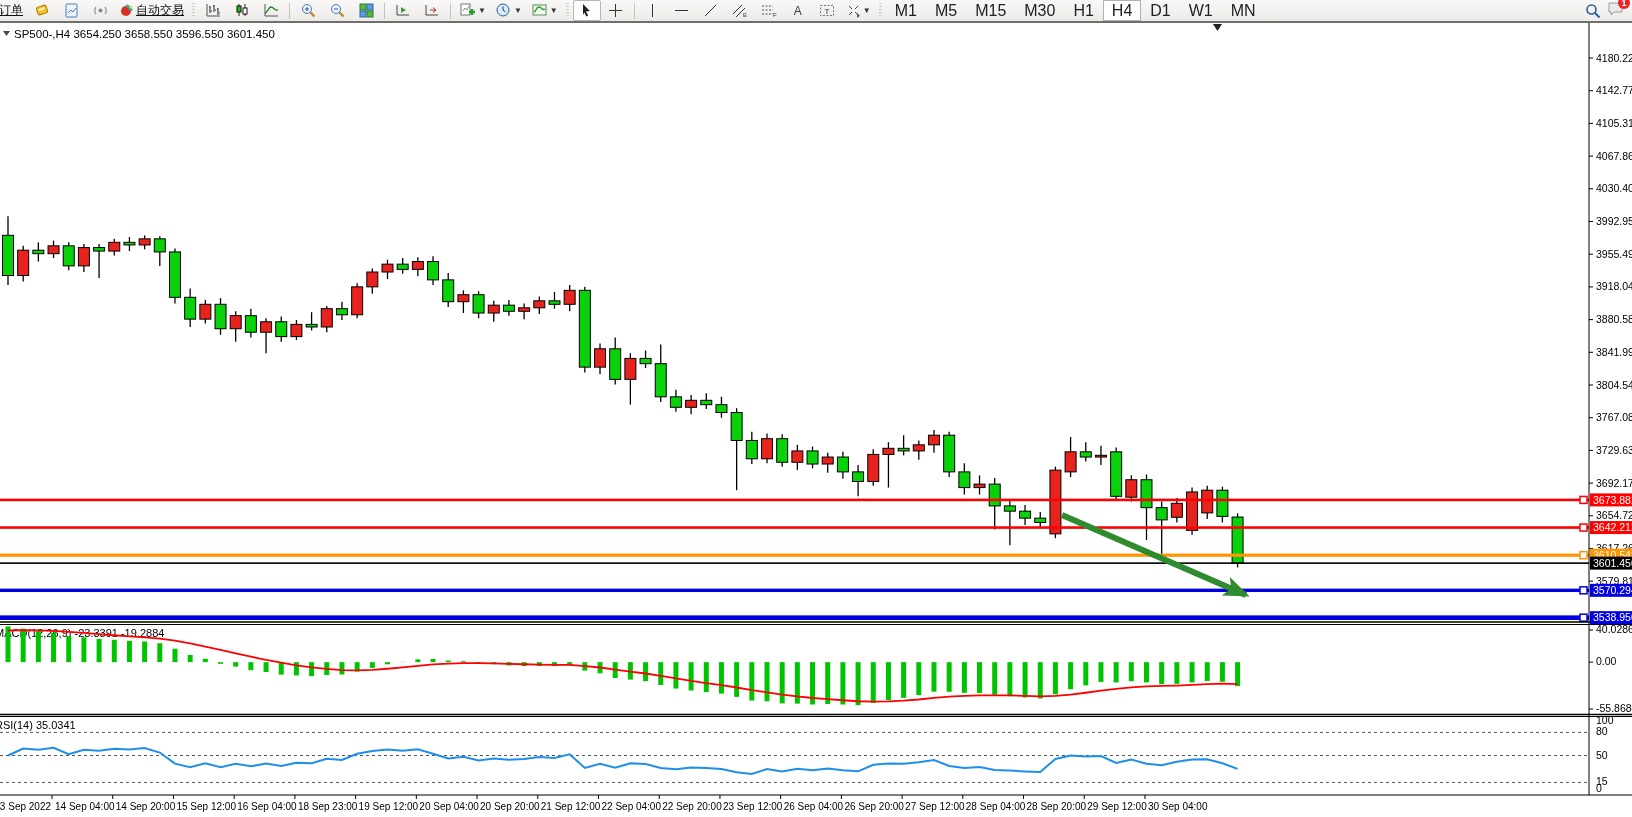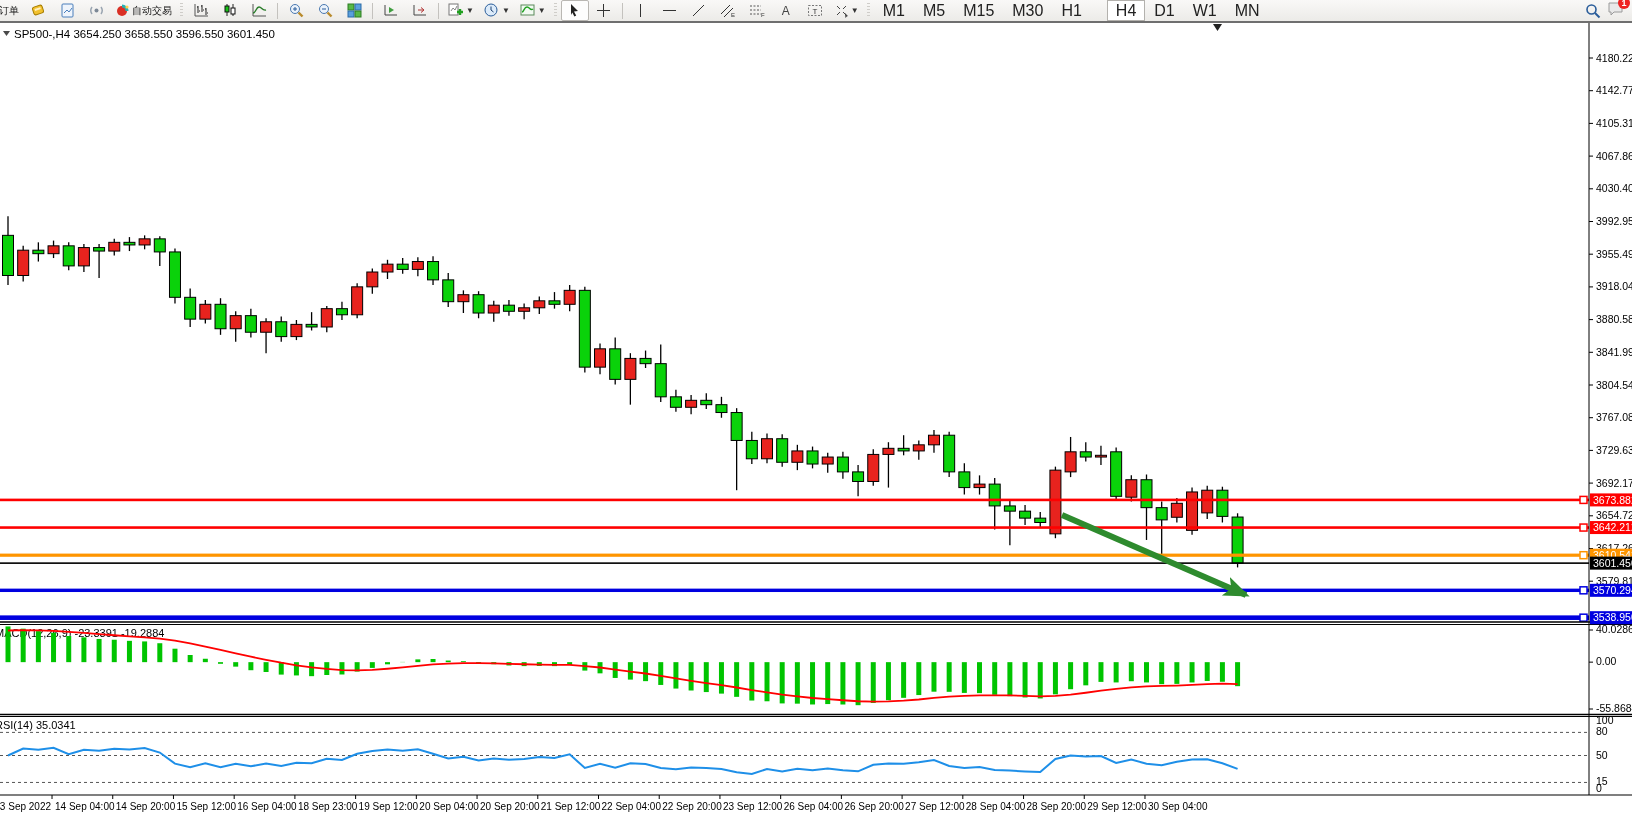--- a/index.html
+++ b/index.html
@@ -9,25 +9,25 @@
   .toolbar{height:21px;display:flex;align-items:center;gap:1px;
     background:linear-gradient(#f9f8f7,#ecebe8);border-bottom:2px solid #6f6f6f;
     padding:0 2px 0 0;position:relative;white-space:nowrap;}
   .tb-btn{height:19px;min-width:20px;display:inline-flex;align-items:center;justify-content:center;
     padding:0 3px;border:1px solid transparent;border-radius:2px;font-size:12px;color:#111;cursor:default;}
   .tb-btn.pressed{background:#fdfdfd;border:1px solid #b9b7b3;}
   .tb-sep{width:1px;height:16px;background:#c4c2be;margin:0 3px;}
   .tb-grip{width:3px;height:15px;margin:0 3px;
     background:repeating-linear-gradient(to bottom,#cfcdc9 0 1px,transparent 1px 3px);}
   .tb-caret{font-size:8px;color:#333;margin-left:2px;}
-  .cn{font-size:10px;}
+  .cn{font-size:12px;text-decoration:underline;}
   #orders-btn{margin-left:-5px;}
   .tf-btn{font-size:16px;color:#222;padding:1px 8px;height:17px;display:inline-flex;align-items:center;
     border:1px solid transparent;}
-  .tf-btn.active{background:#fff;border:1px solid #b3b1ad;margin-left:16px;}
+  .tf-btn.active{background:#fff;border:1px solid #b3b1ad;}
   .tb-right{margin-left:auto;display:flex;align-items:center;gap:6px;padding-right:6px;}
   .badge{position:absolute;top:-4px;right:-6px;background:#e22;color:#fff;font-size:9px;
     border-radius:7px;min-width:12px;height:12px;line-height:12px;text-align:center;font-weight:bold;}
   .chat-wrap{position:relative;}
   svg text{font-family:"Liberation Sans",sans-serif;}
 </style>
 </head>
 <body>
 
 <div id="app">

